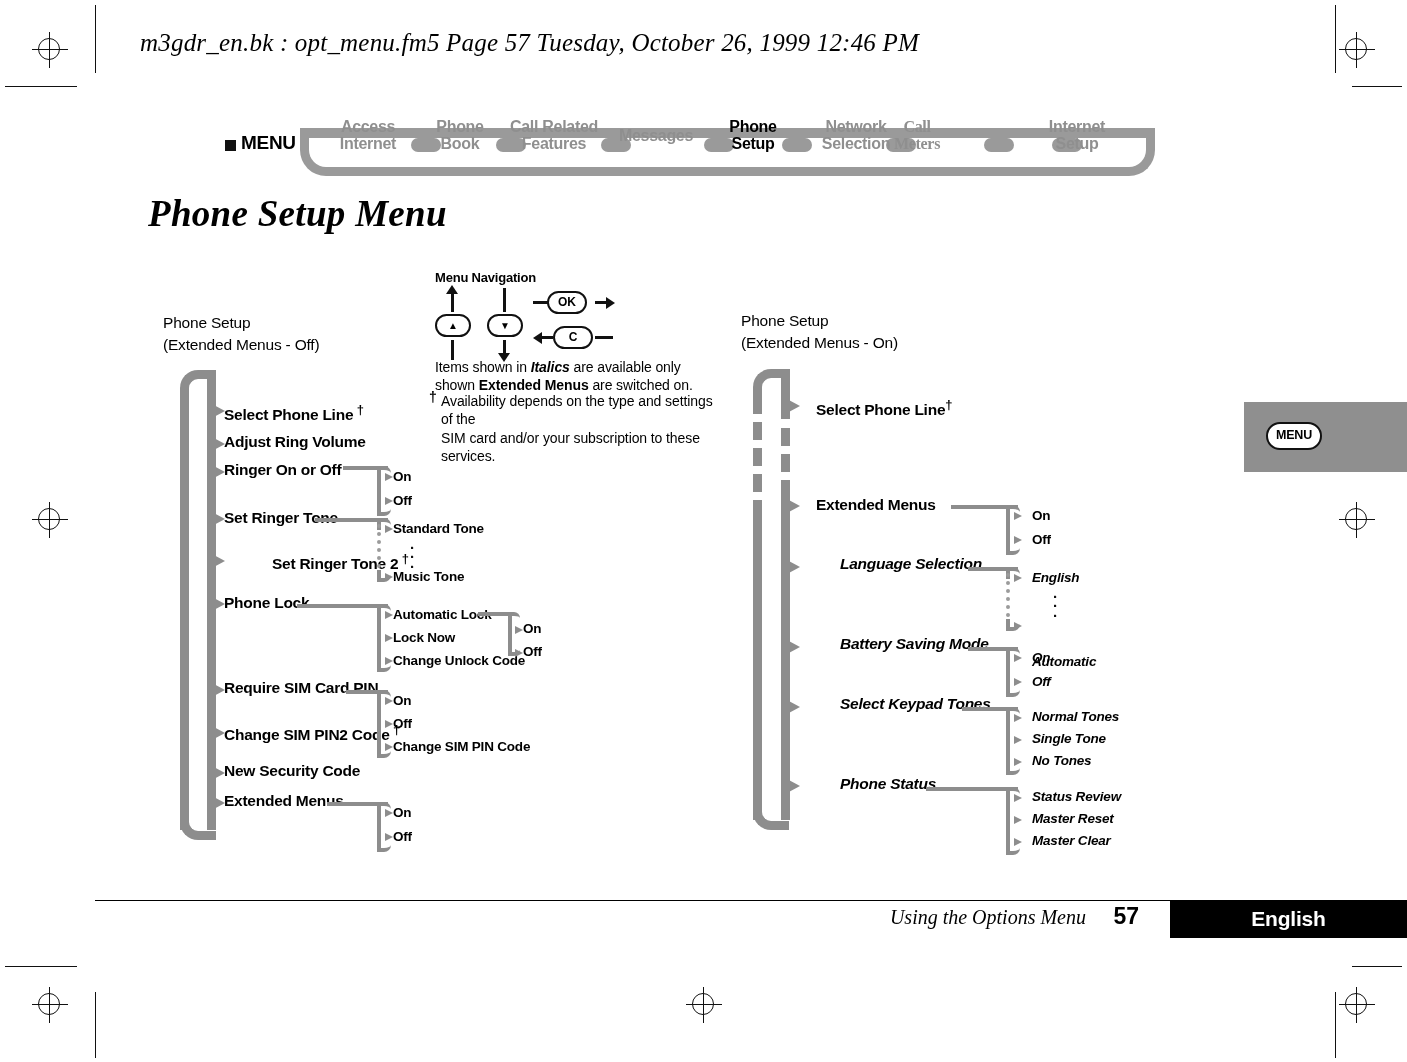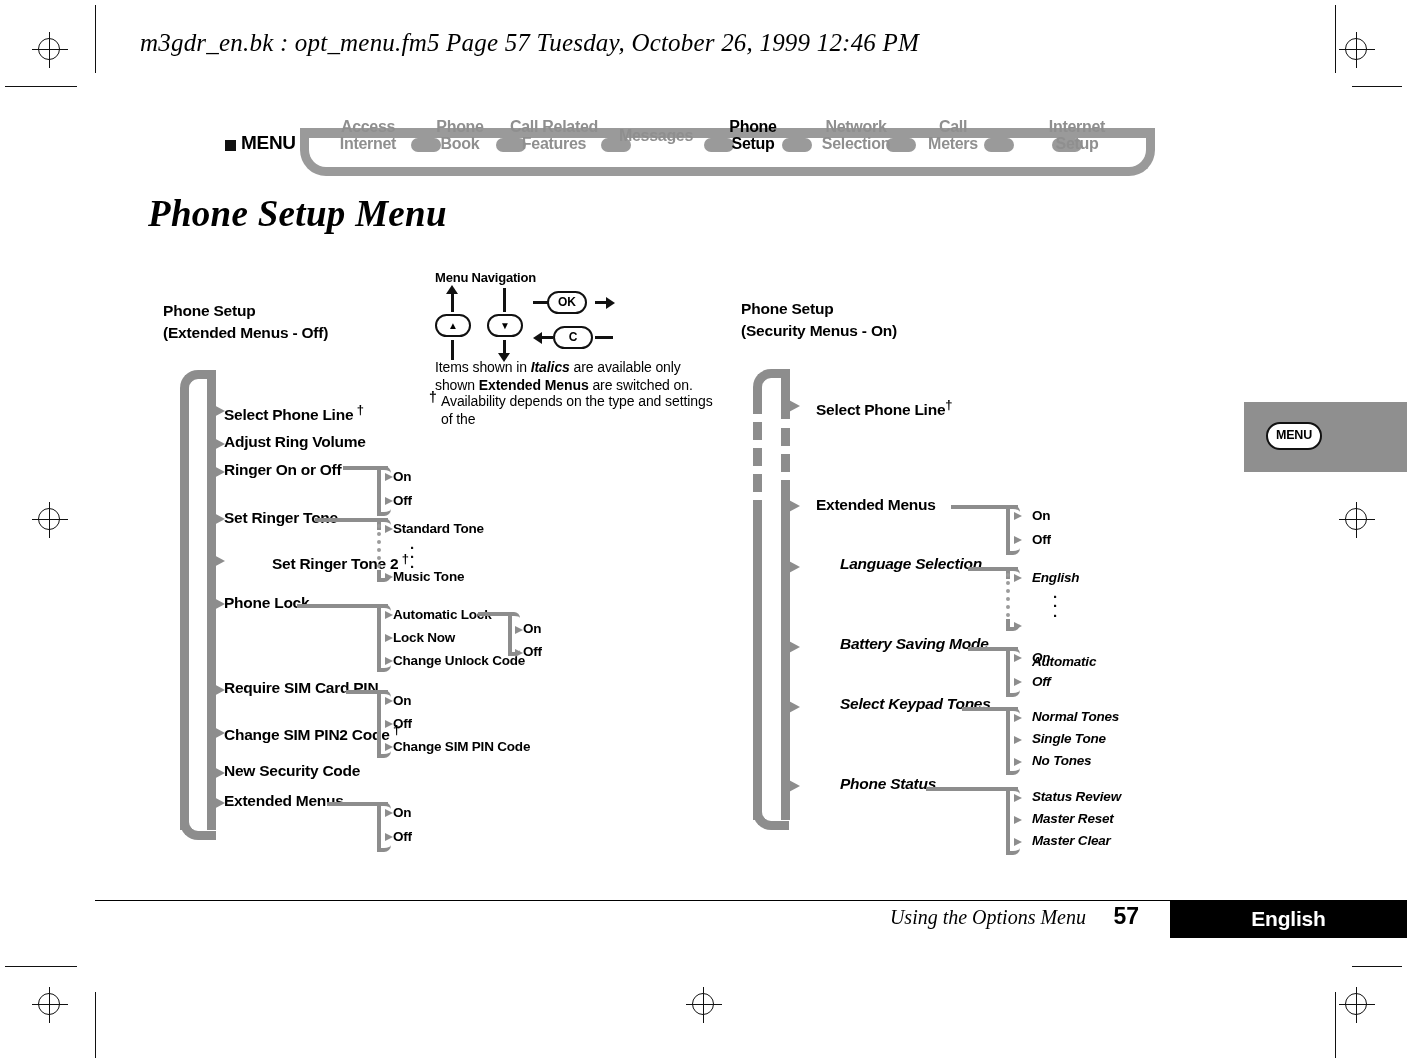--- a/index.html
+++ b/index.html
@@ -21,21 +21,21 @@
   .bc-tracktop{position:absolute;left:75px;top:18px;width:855px;height:10px;background:#9a9a9a;border-radius:5px 5px 0 0;}
   .bc-menu{position:absolute;left:0px;top:22px;font-size:19px;font-weight:bold;letter-spacing:-.3px;}
   .bc-sq{position:absolute;left:0px;top:30px;width:11px;height:11px;background:#111;}
   .bc-item{position:absolute;text-align:center;line-height:1.05;font-size:16px;font-weight:bold;color:#8f8f8f;letter-spacing:-.3px;}
   .bc-item.cur{color:#000;}
   .bc-dash{position:absolute;top:28px;width:30px;height:14px;background:#9a9a9a;border-radius:7px;}
   
   #page-title{position:absolute;left:148px;top:192px;font-family:"Liberation Serif",serif;
               font-style:italic;font-weight:bold;font-size:37px;letter-spacing:.3px;}
   
-  .diag-title{position:absolute;font-size:15.5px;font-weight:bold;line-height:1.45;letter-spacing:-.2px;white-space:nowrap;}
+  .diag-title{position:absolute;font-size:15.5px;font-weight:normal;line-height:1.45;letter-spacing:-.2px;white-space:nowrap;margin-top:12px;}
   .spine{position:absolute;background:#8d8d8d;}
   .spine-round{position:absolute;border:9px solid #8d8d8d;box-sizing:border-box;}
   .node-lbl{position:absolute;font-size:15.5px;font-weight:bold;letter-spacing:-.25px;white-space:nowrap;}
   .node-lbl.it{font-style:italic;margin-left:24px;}
   .sub-lbl{position:absolute;font-size:13.5px;font-weight:bold;letter-spacing:-.2px;white-space:nowrap;}
   .sub-lbl.it{font-style:italic;}
   .dag{font-size:13px;vertical-align:super;font-weight:bold;}
   
   .tick{position:absolute;width:0;height:0;border-top:7px solid transparent;border-bottom:7px solid transparent;border-left:13px solid #8d8d8d;}
   .tick-s{position:absolute;width:0;height:0;border-top:4.5px solid transparent;border-bottom:4.5px solid transparent;border-left:8px solid #8d8d8d;}
@@ -147,21 +147,21 @@
     <div>Messages</div>
     </div>
   <div class="bc-item cur" style="left:500px;top:9px;width:56px;">
     <div>Phone</div>
     <div>Setup</div>
     </div>
   <div class="bc-item" style="left:590px;top:9px;width:82px;">
     <div>Network</div>
     <div>Selection</div>
     </div>
-  <div class="bc-item" style="left:700px;top:9px;width:56px;">
+  <div class="bc-item" style="left:664px;top:9px;width:56px;font-family:Liberation Serif, serif;">
     <div>Call</div>
     <div>Meters</div>
     </div>
   <div class="bc-item" style="left:805px;top:9px;width:94px;">
     <div>Internet</div>
     <div>Setup</div>
     </div>
 </div>
 
 <div id="page-title">Phone Setup Menu</div>
@@ -189,20 +189,21 @@
   <div class="keycap" style="left:118px;top:56px;width:40px;height:23px;line-height:19px;">C</div>
   <div class="arrw" style="left:160px;top:66px;width:18px;height:3px;"></div>
 
   <div class="legtxt" style="left:0px;top:88px;width:270px;">
     <span>Items shown in </span><i>Italics</i><span> are available only</span><br>
     <span>shown </span><b>Extended Menus</b><span> are switched on.</span>
   </div>
   <div class="legtxt" style="left:-6px;top:118px;font-weight:bold;font-size:14px;">†</div>
   <div class="legtxt" style="left:6px;top:122px;width:272px;">
     <span>Availability depends on the type and settings of the</span><br>
+    <span>SIM card and/or your subscription to these services.</span>
   </div>
 </div>
 
 <div class="diag-title abs" style="left:163px;top:300px;">
   <span>Phone Setup</span><br>
   <span>(Extended Menus - Off)</span>
 </div>
 
 <div class="spine-round" style="left:180px;top:370px;width:36px;height:40px;border-bottom:none;border-right:none;border-radius:18px 0 0 0;"></div>
 <div class="spine" style="left:180px;top:400px;width:9px;height:430px;"></div>
@@ -297,21 +298,21 @@
 <div class="subcap" style="left:377px;top:802px;width:14px;height:12px;border-bottom:none;border-radius:0 7px 0 0;"></div>
 <div class="subbar" style="left:377px;top:806px;height:44px;"></div>
 <div class="subcap" style="left:377px;top:840px;width:14px;height:12px;border-top:none;border-radius:0 0 7px 0;"></div>
 <div class="tick-s" style="left:385px;top:809px;"></div>
 <div class="sub-lbl" style="left:393px;top:805px;">On</div>
 <div class="tick-s" style="left:385px;top:833px;"></div>
 <div class="sub-lbl" style="left:393px;top:829px;">Off</div>
 
 <div class="diag-title abs" style="left:741px;top:298px;">
   <span>Phone Setup</span><br>
-  <span>(Security Menus - On)</span>
+  <span>(Extended Menus - On)</span>
 </div>
 
 <div class="spine-round" style="left:753px;top:369px;width:36px;height:40px;border-bottom:none;border-right:none;border-radius:18px 0 0 0;"></div>
 <div class="spine" style="left:753px;top:400px;width:9px;height:14px;"></div>
 <div class="spine" style="left:753px;top:422px;width:9px;height:18px;"></div>
 <div class="spine" style="left:753px;top:448px;width:9px;height:18px;"></div>
 <div class="spine" style="left:753px;top:474px;width:9px;height:18px;"></div>
 <div class="spine" style="left:753px;top:500px;width:9px;height:320px;"></div>
 <div class="spine-round" style="left:753px;top:790px;width:36px;height:40px;border-top:none;border-right:none;border-radius:0 0 0 18px;"></div>
 

